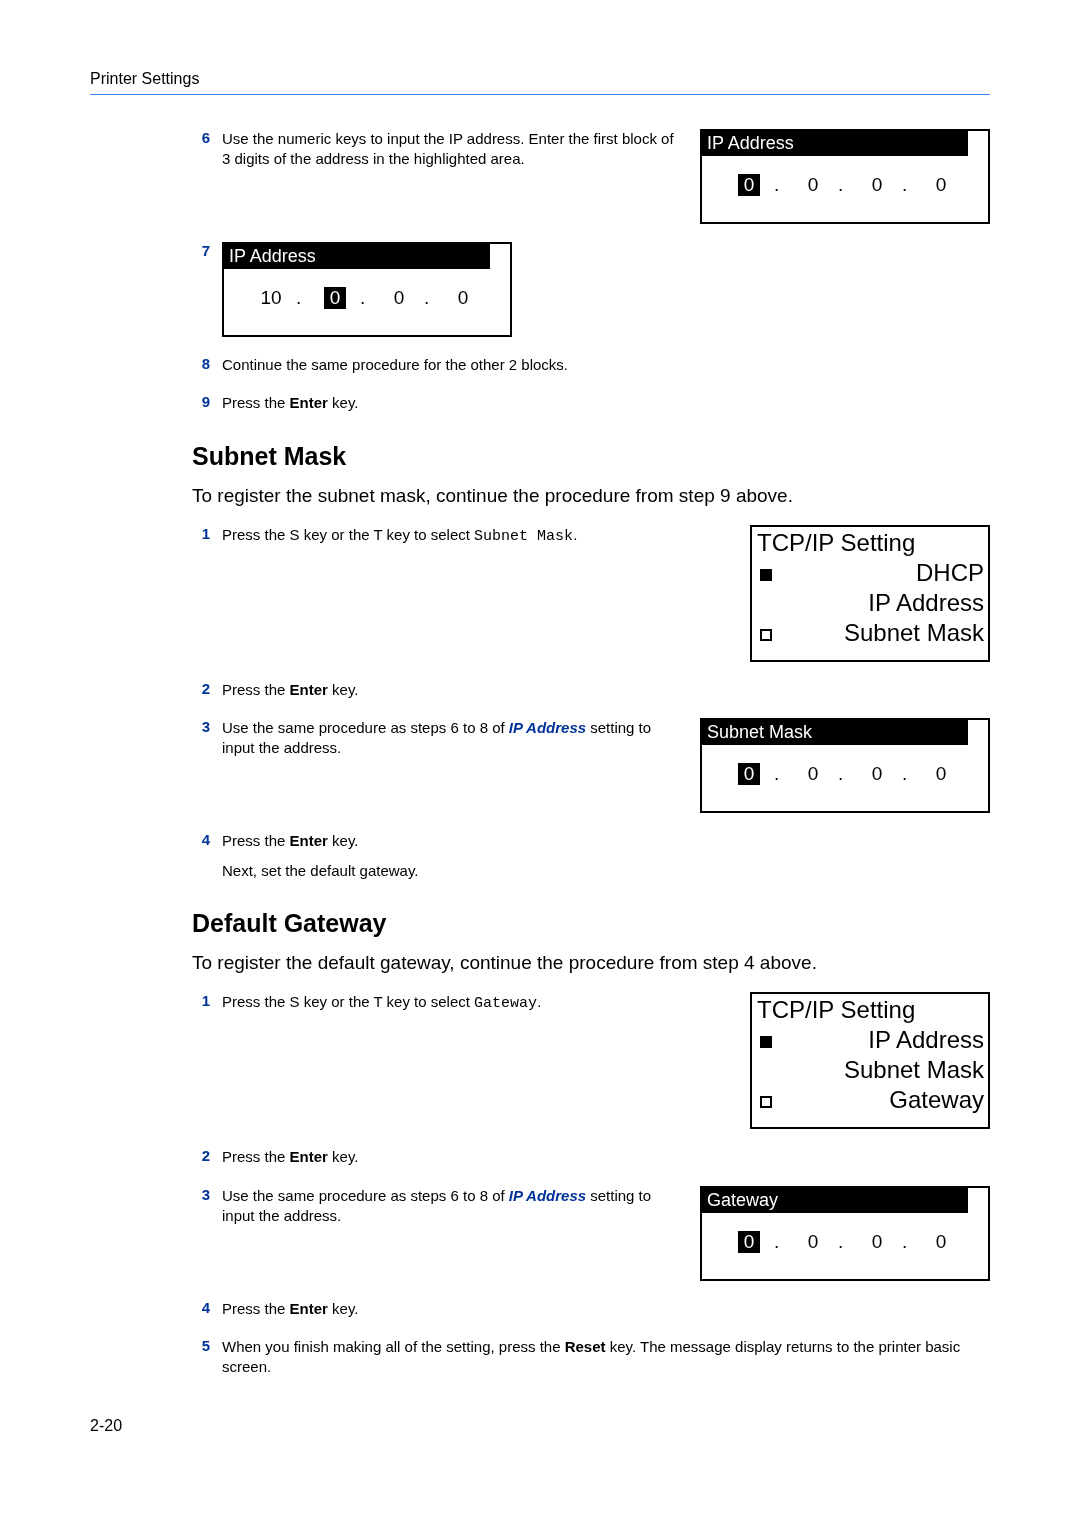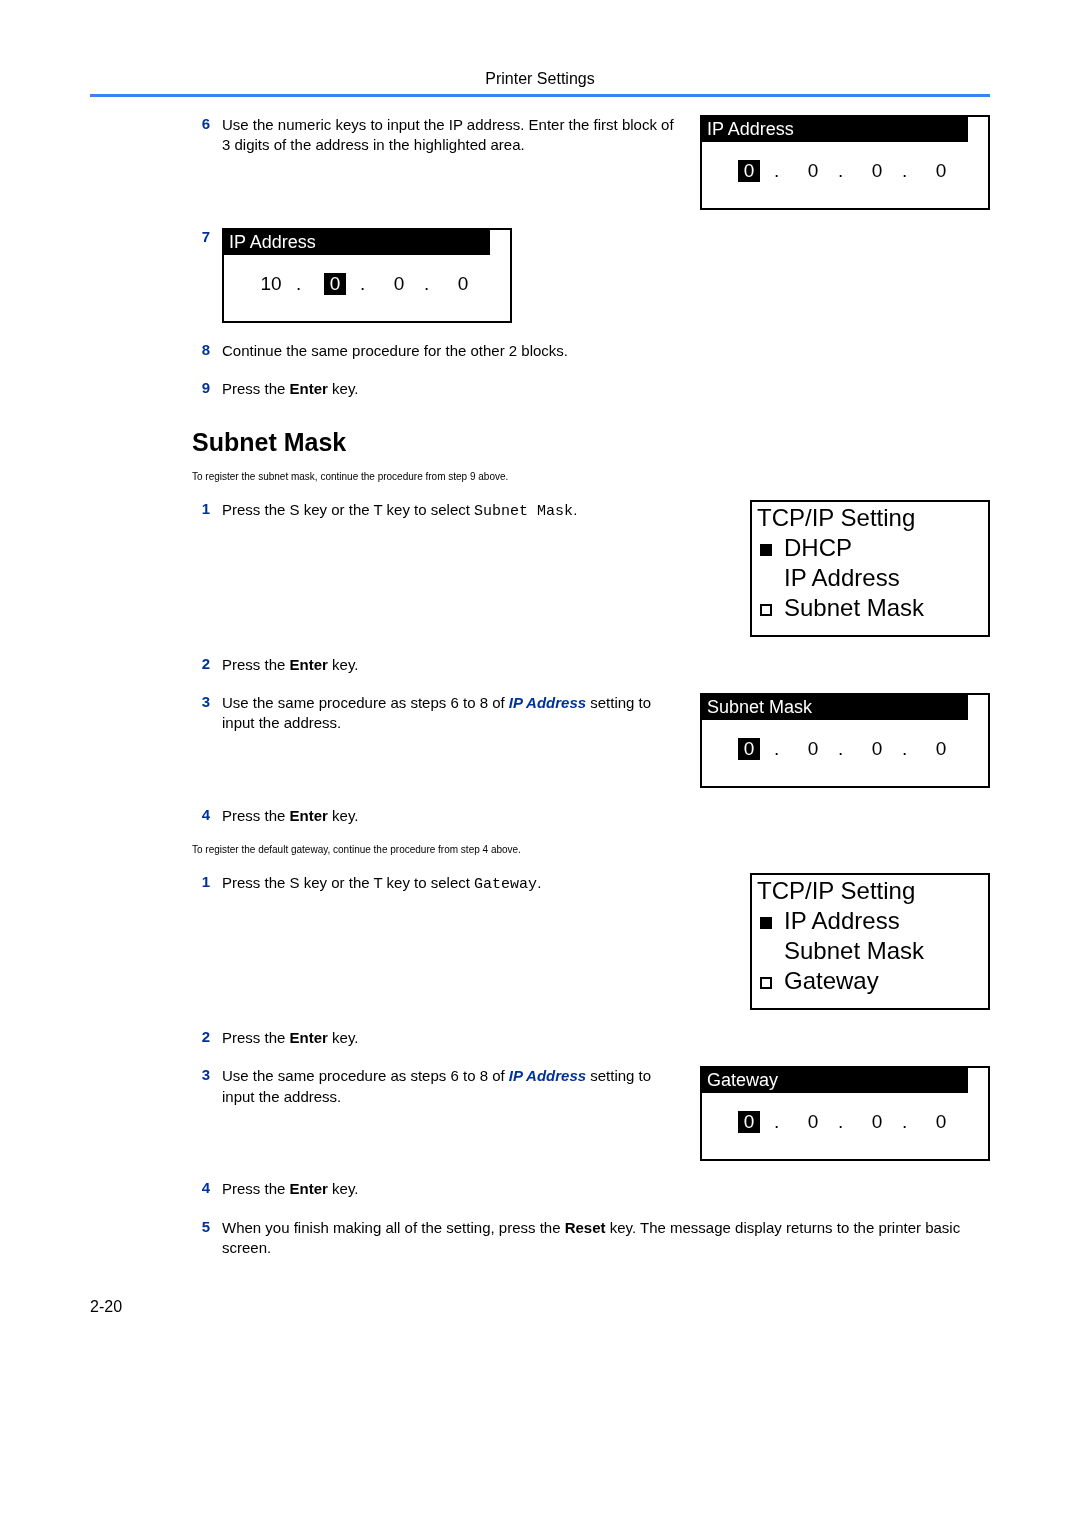--- a/index.html
+++ b/index.html
@@ -6,24 +6,23 @@
     body {
       font-family: Arial, Helvetica, sans-serif;
       background: #fff;
       width: 1080px;
       margin: 0 auto;
       padding: 70px 90px 60px 90px;
       color: #000;
     }
     .page-header {
       font-size: 16px;
-      border-bottom: 3px solid #3b82f6;
+      border-bottom: 1px solid #3b82f6;
       padding-bottom: 6px;
-      margin-bottom: 18px;
-      text-align: center;
+      margin-bottom: 34px;
     }
     .content {
       padding-left: 102px;
     }
     .step {
       display: flex;
       align-items: flex-start;
       margin-bottom: 18px;
     }
     .step-num {
@@ -107,20 +106,21 @@
       font-size: 24px;
       line-height: 1.25;
       padding-bottom: 12px;
     }
     .lcd-menu .menu-title {
       padding: 1px 5px 0 5px;
     }
     .lcd-menu .menu-row {
       display: flex;
       align-items: center;
+      text-align: right;
     }
     .lcd-menu .marker-col {
       width: 28px;
       text-align: center;
     }
     .marker {
       display: inline-block;
       width: 12px;
       height: 12px;
       background: #000;
@@ -135,21 +135,21 @@
       flex: 1;
       padding: 0 4px;
     }
 
     h2.section {
       font-size: 25px;
       font-weight: bold;
       margin: 28px 0 14px 0;
     }
     .intro {
-      font-size: 10px;
+      font-size: 19px;
       margin-bottom: 18px;
     }
     .page-footer {
       font-size: 16px;
       margin-top: 40px;
     }
   </style>
 </head>
 <body>
 
@@ -272,24 +272,26 @@
         </div>
       </div>
     </div>
   </div>
 
   <div class="step">
     <div class="step-num">4</div>
     <div class="step-body">
       <div class="step-text">
         <span>Press the </span><span class="bold">Enter</span><span> key.</span>
-      </div>
-    </div>
-  </div>
-
+        <div class="sub">Next, set the default gateway.</div>
+      </div>
+    </div>
+  </div>
+
+  <h2 class="section">Default Gateway</h2>
   <div class="intro">To register the default gateway, continue the procedure from step 4 above.</div>
 
   <div class="step">
     <div class="step-num">1</div>
     <div class="step-body">
       <div class="step-text">
         <span>Press the </span><span>S</span><span> key or the </span><span>T</span><span> key to select </span><span class="mono">Gateway</span><span>.</span>
       </div>
       <div class="lcd-menu">
         <div class="menu-title">TCP/IP Setting</div>

